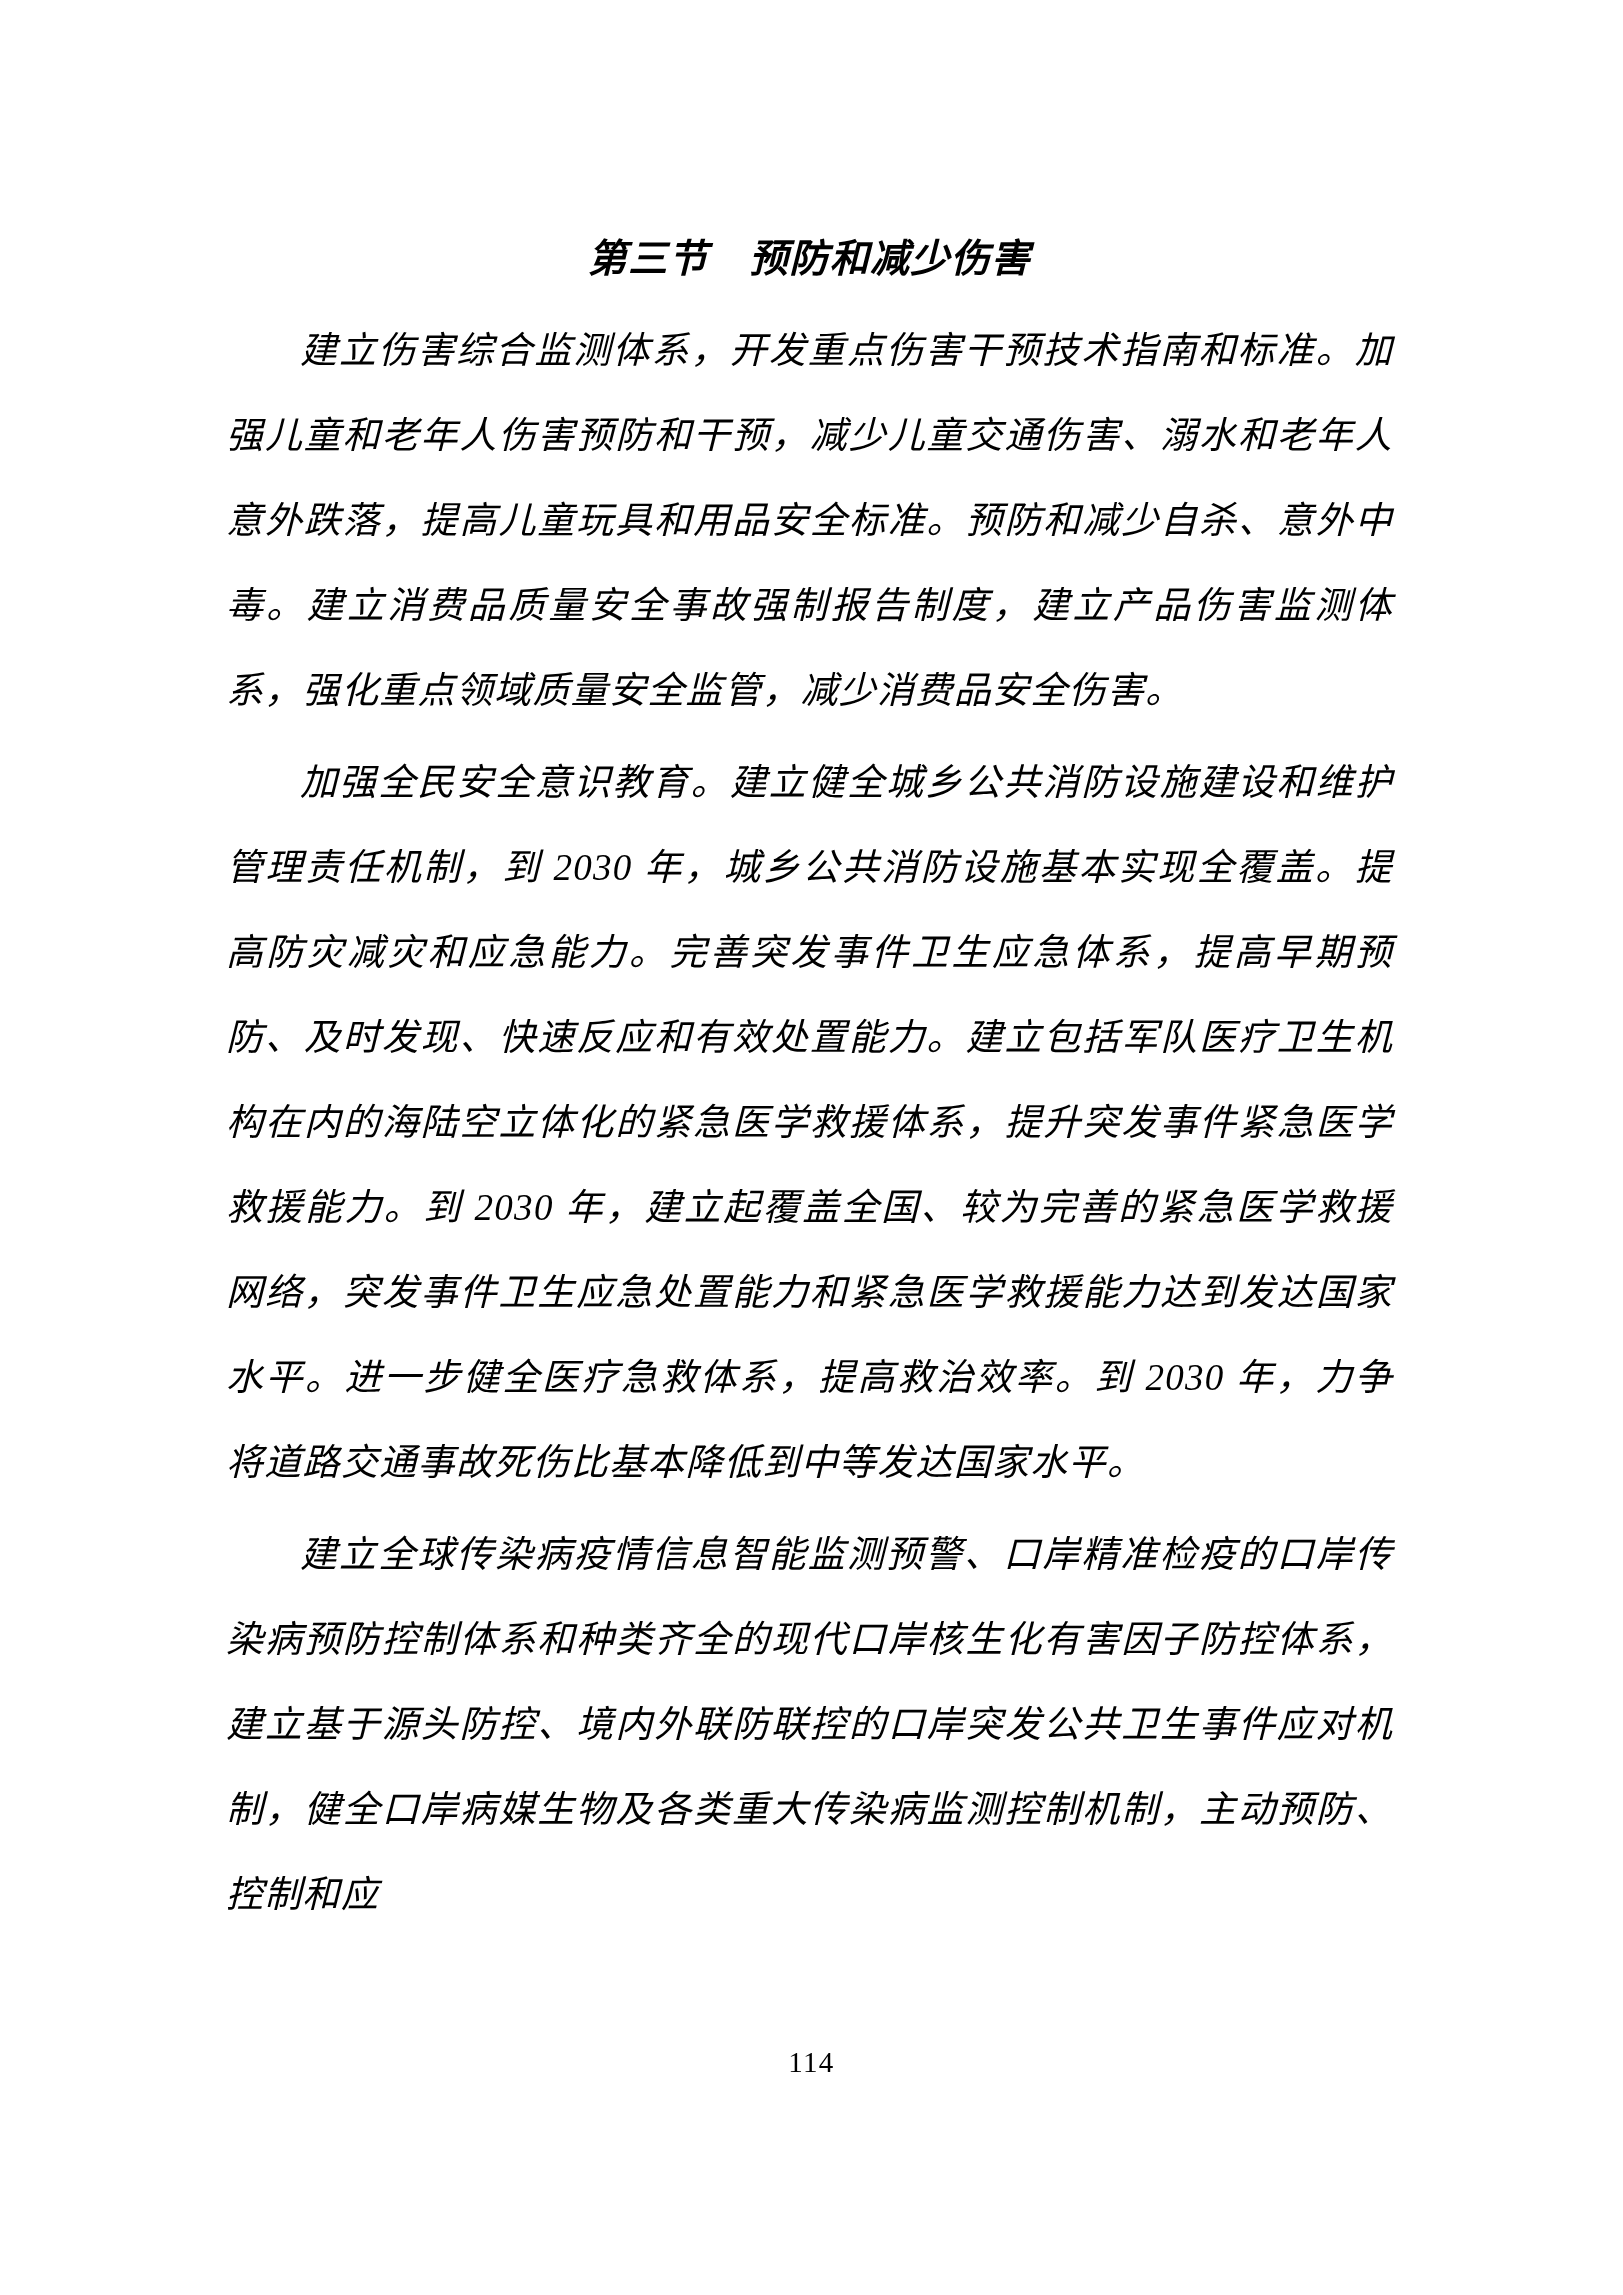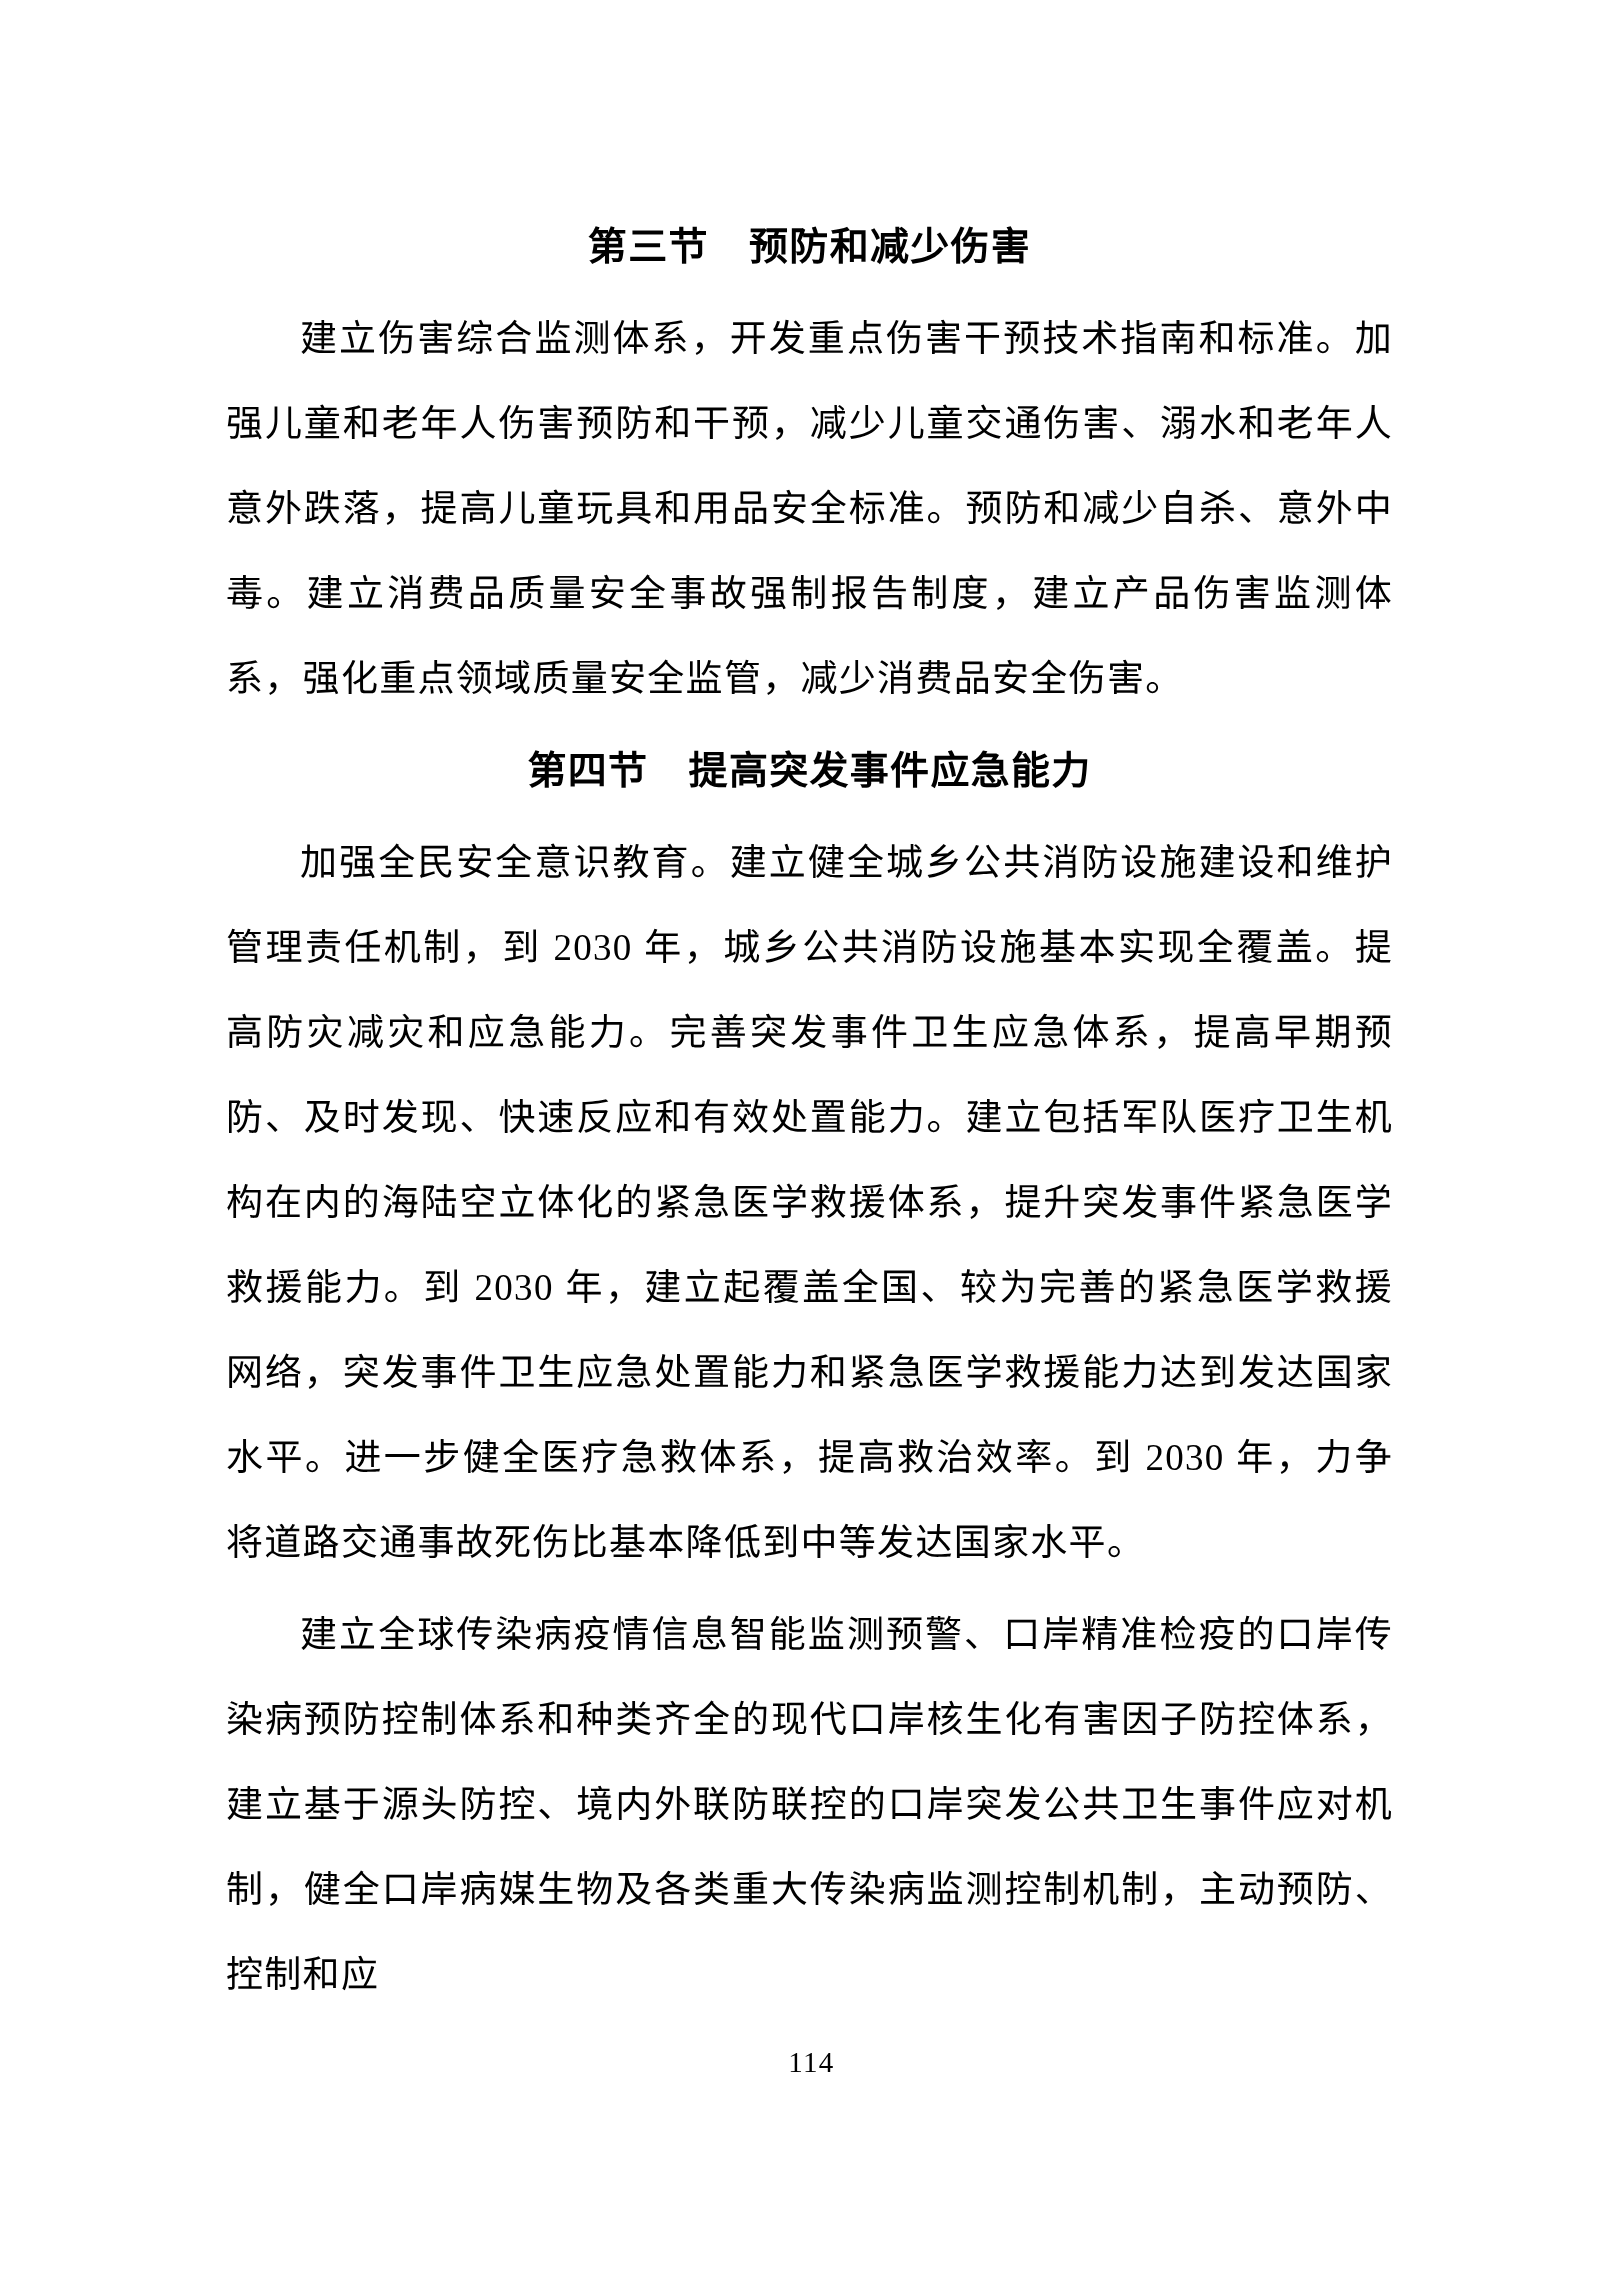--- a/index.html
+++ b/index.html
@@ -12,22 +12,23 @@
     width: 1623px;
     height: 2295px;
     background: #ffffff;
     color: #000000;
     font-family: "Liberation Serif", "DejaVu Serif", serif;
     overflow: hidden;
   }
   .content {
     position: absolute;
     left: 219px;
-    top: 204px;
+    top: 216px;
     width: 1181px;
+    font-style: italic;
   }
   .section-heading {
     margin: 0;
     font-size: 39px;
     font-weight: bold;
     line-height: 85px;
     text-align: center;
     letter-spacing: 1.3px;
     white-space: pre-wrap;
   }
@@ -54,21 +55,20 @@
 </style>
 </head>
 <body>
 
 <div class="page">
   <main class="content">
 
     <h2 class="section-heading">第三节　预防和减少伤害</h2>
     <p class="body-paragraph">建立伤害综合监测体系，开发重点伤害干预技术指南和标准。加强儿童和老年人伤害预防和干预，减少儿童交通伤害、溺水和老年人意外跌落，提高儿童玩具和用品安全标准。预防和减少自杀、意外中毒。建立消费品质量安全事故强制报告制度，建立产品伤害监测体系，强化重点领域质量安全监管，减少消费品安全伤害。</p>
 
-    <h2 class="section-heading">第四节　提高突发事件应急能力</h2>
     <p class="body-paragraph">加强全民安全意识教育。建立健全城乡公共消防设施建设和维护管理责任机制，到 2030 年，城乡公共消防设施基本实现全覆盖。提高防灾减灾和应急能力。完善突发事件卫生应急体系，提高早期预防、及时发现、快速反应和有效处置能力。建立包括军队医疗卫生机构在内的海陆空立体化的紧急医学救援体系，提升突发事件紧急医学救援能力。到 2030 年，建立起覆盖全国、较为完善的紧急医学救援网络，突发事件卫生应急处置能力和紧急医学救援能力达到发达国家水平。进一步健全医疗急救体系，提高救治效率。到 2030 年，力争将道路交通事故死伤比基本降低到中等发达国家水平。</p>
 
     <p class="body-paragraph">建立全球传染病疫情信息智能监测预警、口岸精准检疫的口岸传染病预防控制体系和种类齐全的现代口岸核生化有害因子防控体系，建立基于源头防控、境内外联防联控的口岸突发公共卫生事件应对机制，健全口岸病媒生物及各类重大传染病监测控制机制，主动预防、控制和应</p>
 
   </main>
 
   <footer class="page-number">114</footer>
 </div>
 
 

